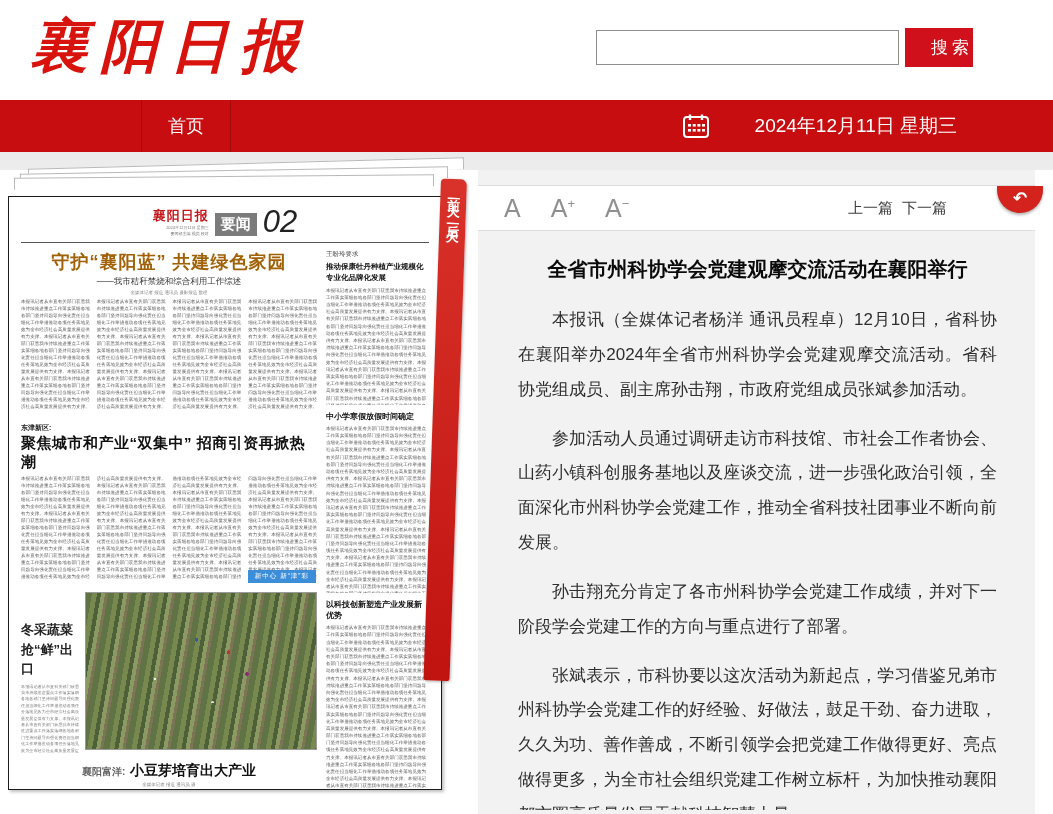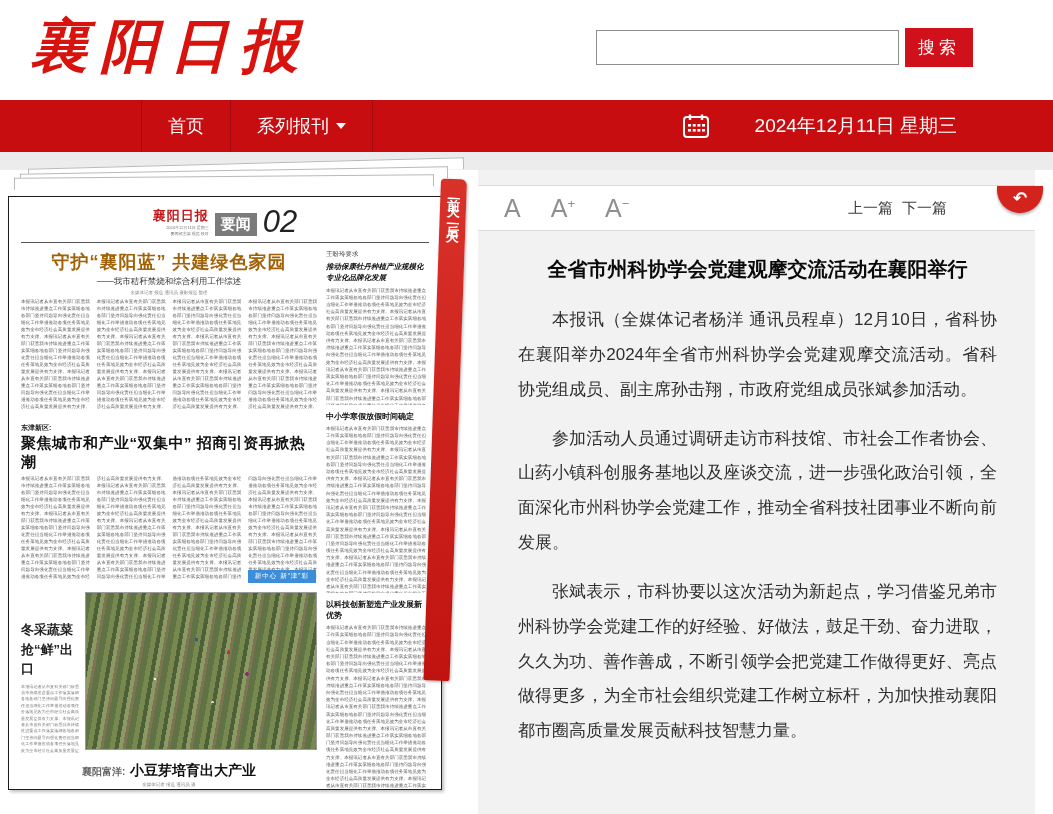--- a/index.html
+++ b/index.html
@@ -7,21 +7,21 @@
               font-family:"Liberation Sans","DejaVu Sans",sans-serif; }
   .stage { position:relative; width:1053px; height:814px; background:#fff; }
 
   
   .site-header { position:absolute; left:0; top:0; width:1053px; height:100px; background:#fff; }
   .logo { position:absolute; left:30px; top:8px; font-family:"DejaVu Serif","Liberation Serif",serif;
           font-weight:bold; font-size:58px; letter-spacing:12px; color:#d8120c; font-style:italic; }
   .search-input { position:absolute; left:596px; top:30px; width:303px; height:35px;
                   border:1px solid #8f8f8f; background:#fff; font-size:16px; padding:0 8px; outline:none; }
   .search-btn { position:absolute; left:905px; top:28px; width:68px; height:39px; background:#d0111b;
-                color:#fff; border:none; font-size:17px; letter-spacing:4px; cursor:pointer; }
+                color:#fff; border:none; font-size:17px; letter-spacing:4px; cursor:pointer;text-align:right; }
 
   
   .nav { position:absolute; left:0; top:100px; width:1053px; height:52px; background:#c70d10;
          display:flex; align-items:stretch; color:#fff; }
   .nav-items { display:flex; margin-left:96px;padding-left:45px; }
   .nav-item { display:flex; align-items:center; padding:0 26px; font-size:18px; cursor:pointer;
               border-left:1px solid rgba(0,0,0,.18); }
   .nav-item:last-child { border-right:1px solid rgba(0,0,0,.18); }
   .caret { display:inline-block; width:0; height:0; margin-left:7px; border-left:5px solid transparent;
            border-right:5px solid transparent; border-top:6px solid #fff; }
@@ -79,21 +79,21 @@
              radial-gradient(circle 3px at 70% 52%, #8a2f6e 60%, transparent 62%),
              radial-gradient(circle 2px at 30% 55%, #eee 60%, transparent 62%),
              radial-gradient(circle 2px at 55% 70%, #ddd 60%, transparent 62%),
              repeating-linear-gradient(100deg,#5f7344 0 6px,#77894f 6px 11px,#4d6038 11px 15px,#8b9a63 15px 19px,#7d7355 19px 22px); }
   .story3 { margin-top:7px; text-align:center; }
   .story3-kicker { font-size:10px; font-weight:bold; color:#666; }
   .story3-title { font-size:14px; font-weight:bold; color:#111; }
   .story3 .cols4 { height:86px; text-align:justify; margin-top:3px; }
 
   .side-kicker { font-size:6.5px; color:#444; }
-  .side-title { font-size:7.5px; font-weight:bold; color:#111; line-height:1.5; margin:2px 0 3px;font-style:italic; }
+  .side-title { font-size:7.5px; font-weight:bold; color:#111; line-height:1.5; margin:2px 0 3px; }
   .side-title2 { font-size:8px; font-weight:bold; color:#111; line-height:1.4; margin:6px 0 3px; }
   .side-fill { font-size:4.5px; line-height:1.6; color:#555; text-align:justify; word-break:break-all; overflow:hidden; }
   .sf1 { height:118px; } .sf2 { height:168px; } .sf3 { height:196px; }
 
   
   .ribbon { position:absolute; left:441px; top:179px; width:26px; height:502px;
             background:linear-gradient(180deg,#d9322a,#c01310); transform:rotate(2deg);
             transform-origin:top center; border-radius:4px 6px 3px 3px;
             display:flex; flex-direction:column; align-items:center; padding-top:10px; gap:16px;
             box-shadow:1px 1px 3px rgba(0,0,0,.3); }
@@ -127,24 +127,20 @@
   <div class="site-header">
     <div class="logo">襄阳日报</div>
     <input class="search-input" value="" style="">
     <button class="search-btn">搜索</button>
   </div>
 
   <div class="nav">
     <div class="nav-items">
       <div class="nav-item">
         <span>首页</span>
-      </div>
-      <div class="nav-item">
-        <span>系列报刊</span>
-        <span class="caret"></span>
       </div>
     </div>
     <div class="nav-date">
       <svg class="cal-icon" viewBox="0 0 26 24">
         <rect x="1" y="3" width="24" height="20" rx="3" fill="none" stroke="#fff" stroke-width="2"></rect>
         <line x1="7" y1="0.5" x2="7" y2="6" stroke="#fff" stroke-width="2.4"></line>
         <line x1="19" y1="0.5" x2="19" y2="6" stroke="#fff" stroke-width="2.4"></line>
         <g fill="#fff">
           <rect x="5" y="10" width="3" height="2.6"></rect>
             <rect x="9.7" y="10" width="3" height="2.6"></rect>
@@ -247,16 +243,17 @@
     </div>
   </div>
   <div class="back-badge">
     <span>↶</span>
   </div>
 
   <div class="reader-content">
     <div class="article-title">全省市州科协学会党建观摩交流活动在襄阳举行</div>
     <p class="article-p">本报讯（全媒体记者杨洋 通讯员程卓）12月10日，省科协在襄阳举办2024年全省市州科协学会党建观摩交流活动。省科协党组成员、副主席孙击翔，市政府党组成员张斌参加活动。</p>
     <p class="article-p">参加活动人员通过调研走访市科技馆、市社会工作者协会、山药小镇科创服务基地以及座谈交流，进一步强化政治引领，全面深化市州科协学会党建工作，推动全省科技社团事业不断向前发展。</p>
+    <p class="article-p">孙击翔充分肯定了各市州科协学会党建工作成绩，并对下一阶段学会党建工作的方向与重点进行了部署。</p>
     <p class="article-p">张斌表示，市科协要以这次活动为新起点，学习借鉴兄弟市州科协学会党建工作的好经验、好做法，鼓足干劲、奋力进取，久久为功、善作善成，不断引领学会把党建工作做得更好、亮点做得更多，为全市社会组织党建工作树立标杆，为加快推动襄阳都市圈高质量发展贡献科技智慧力量。</p>
   </div>
 
 </div>
 
 </body></html>

